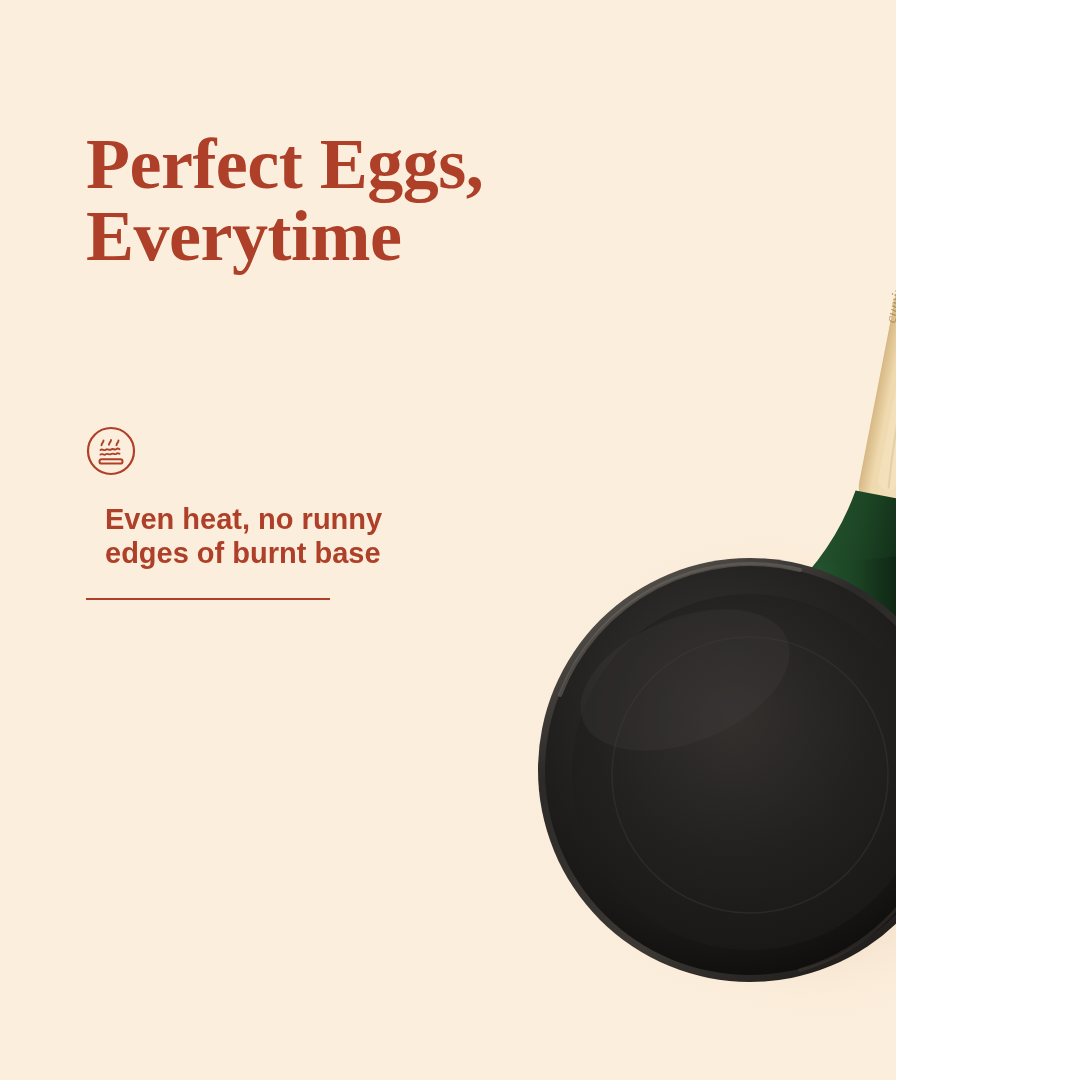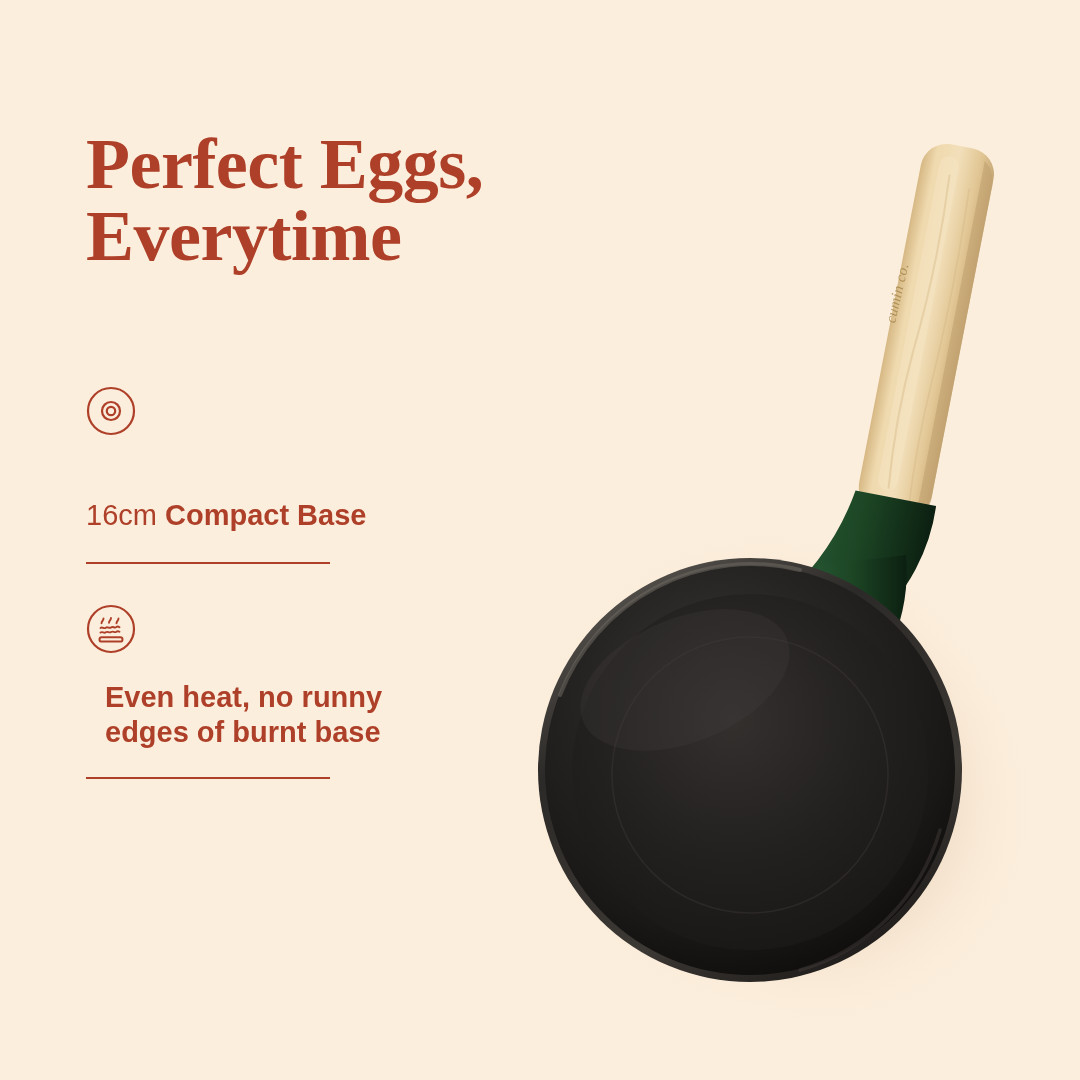--- a/index.html
+++ b/index.html
@@ -8,21 +8,21 @@
   }
   body {
     width: 1080px;
     height: 1080px;
     overflow: hidden;
     font-family: "Liberation Sans", sans-serif;
   }
 
   #stage {
     position: relative;
-    width: 1080px;
+    width: 896px;
     height: 1080px;
     background: #FCEEDC;
     overflow: hidden;
   }
 
   
   .headline {
     position: absolute;
     left: 86px;
     top: 128px;
@@ -118,33 +118,20 @@
 </head>
 <body>
 
 <div id="stage">
 
   <div class="headline">Perfect Eggs,
 Everytime</div>
 
   <div class="features">
 
-    <div class="feature f1">
-      <span class="feat-icon">
-        <svg viewBox="0 0 50 50" fill="none" stroke="#AE4029" stroke-width="2.2">
-          <circle cx="25" cy="25" r="23"></circle>
-          <circle cx="25" cy="25" r="9"></circle>
-          <circle cx="25" cy="25" r="4.2"></circle>
-        </svg>
-      </span>
-      <div class="feat-text">
-        <span class="light">16cm </span><span class="strong">Compact Base</span>
-      </div>
-      <hr class="divider">
-    </div>
 
     <div class="feature f2">
       <span class="feat-icon">
         <svg viewBox="0 0 50 50" fill="none" stroke="#AE4029" stroke-width="1.9" stroke-linecap="round">
           <circle cx="25" cy="25" r="23" stroke-width="2.2"></circle>
           <path d="M17.5 14.5c0 2.2-2 2.6-2 4.8"></path>
           <path d="M25 14c0 2.2-2 2.6-2 4.8"></path>
           <path d="M32.5 14.5c0 2.2-2 2.6-2 4.8"></path>
           <path d="M14.5 24c2-1.6 3.4 1.2 5.3-0.3 1.9-1.5 3.4 1.2 5.3-0.3 1.9-1.5 3.4 1.2 5.3-0.3 1.2-1 2.2-0.5 3.1 0.1"></path>
           <path d="M14.5 28.6c2-1.6 3.4 1.2 5.3-0.3 1.9-1.5 3.4 1.2 5.3-0.3 1.9-1.5 3.4 1.2 5.3-0.3 1.2-1 2.2-0.5 3.1 0.1"></path>

